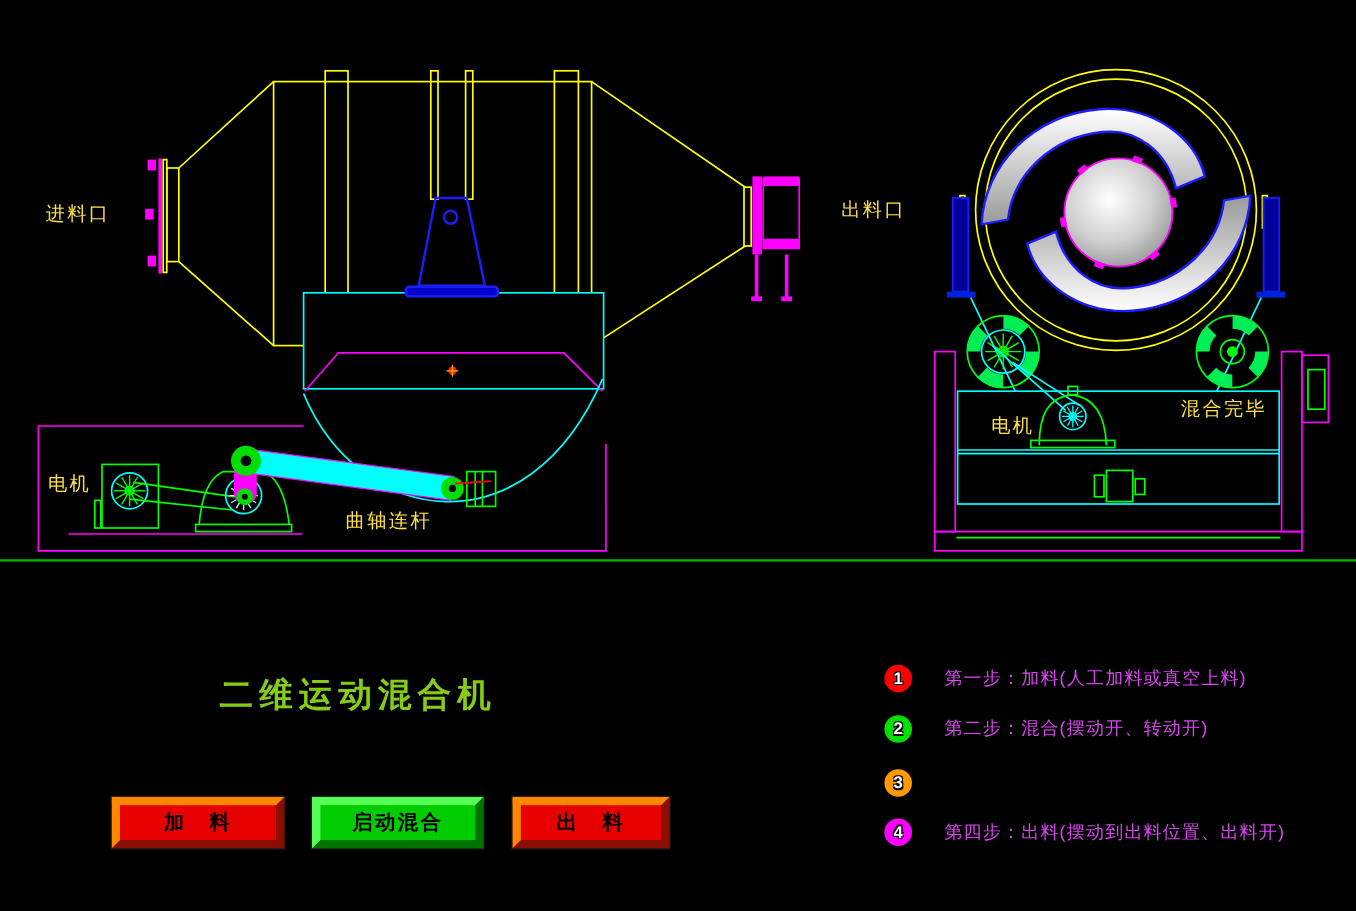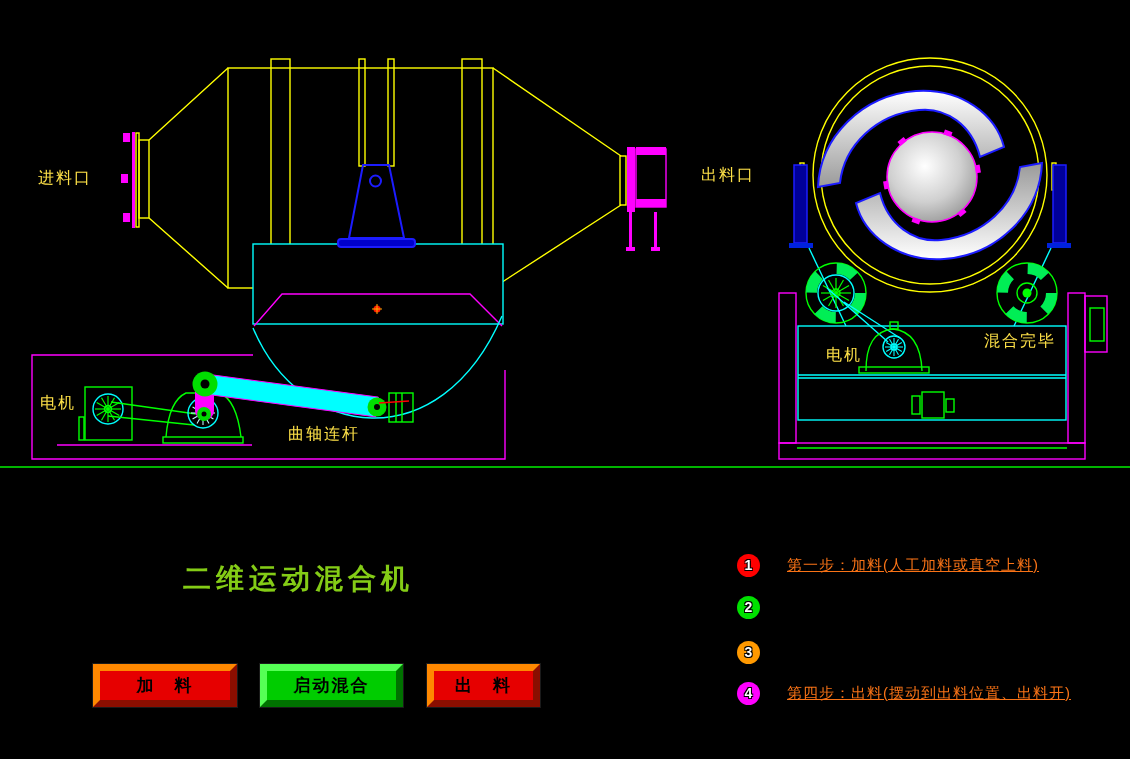--- a/index.html
+++ b/index.html
@@ -9,26 +9,26 @@
   #separator{position:absolute;left:0;top:466px;width:1130px;height:2px;background:#00b400;}
   #main-title{position:absolute;left:183px;top:560px;color:#84cc16;font-size:28px;font-weight:bold;
               letter-spacing:5px;white-space:nowrap;}
   .hmi-btn{position:absolute;top:664px;height:43px;box-sizing:border-box;border-style:solid;border-width:7px;
            display:flex;align-items:center;justify-content:center;color:#000;font-size:17px;font-weight:600;
            letter-spacing:2px;outline:1px solid #1a1a1a;cursor:pointer;white-space:nowrap;}
   .btn-red{background:#e60000;border-color:#ff8800 #8a0e00 #8a0e00 #ff8800;}
   .btn-green{background:#00cc00;border-color:#55ff55 #007200 #007200 #55ff55;}
   #btn-feed{left:93px;width:144px;}
   #btn-mix{left:260px;width:143px;}
-  #btn-discharge{left:427px;width:113px;}
+  #btn-discharge{left:427px;width:131px;}
   .step-row{position:absolute;left:737px;display:flex;align-items:center;height:24px;}
   .step-badge{width:23px;height:23px;border-radius:50%;display:flex;align-items:center;justify-content:center;
               color:#fff;font-size:14px;font-weight:bold;text-shadow:1px 1px 0 #000,-1px -1px 0 #000,1px -1px 0 #000,-1px 1px 0 #000;
               flex:0 0 auto;}
-  .step-text{margin-left:27px;color:#f97316;font-size:15px;letter-spacing:1px;white-space:nowrap;text-decoration:underline;}
+  .step-text{margin-left:27px;color:#d946ef;font-size:15px;letter-spacing:1px;white-space:nowrap;}
   svg{position:absolute;left:0;top:0;}
   .y{stroke:#ffff00;fill:none;stroke-width:1.4;}
   .m{stroke:#ff00ff;fill:none;stroke-width:1.4;}
   .mf{fill:#ff00ff;stroke:none;}
   .c{stroke:#00ffff;fill:none;stroke-width:1.4;}
   .g{stroke:#00ff00;fill:none;stroke-width:1.4;}
   .b{stroke:#1c1cff;fill:none;stroke-width:2;}
 </style>
 </head>
 <body>
@@ -225,20 +225,21 @@
   <div id="btn-mix" class="hmi-btn btn-green" style="background-color: rgb(0, 204, 0);">启动混合</div>
   <div id="btn-feed" class="hmi-btn btn-red" style="background-color: rgb(230, 0, 0);">加　料</div>
   <div id="btn-discharge" class="hmi-btn btn-red" style="background-color: rgb(230, 0, 0);">出　料</div>
 
   <div class="step-row" style="top:553px;">
     <div class="step-badge" style="background-color: rgb(255, 0, 0);">1</div>
     <div class="step-text">第一步：加料(人工加料或真空上料)</div>
   </div>
   <div class="step-row" style="top:595px;">
     <div class="step-badge" style="background-color: rgb(0, 224, 0);">2</div>
+    <div class="step-text">第二步：混合(摆动开、转动开)</div>
   </div>
   <div class="step-row" style="top:640px;">
     <div class="step-badge" style="background-color: rgb(255, 153, 0);">3</div>
   </div>
   <div class="step-row" style="top:681px;">
     <div class="step-badge" style="background-color: rgb(255, 0, 255);">4</div>
     <div class="step-text">第四步：出料(摆动到出料位置、出料开)</div>
   </div>
 
 </div>

